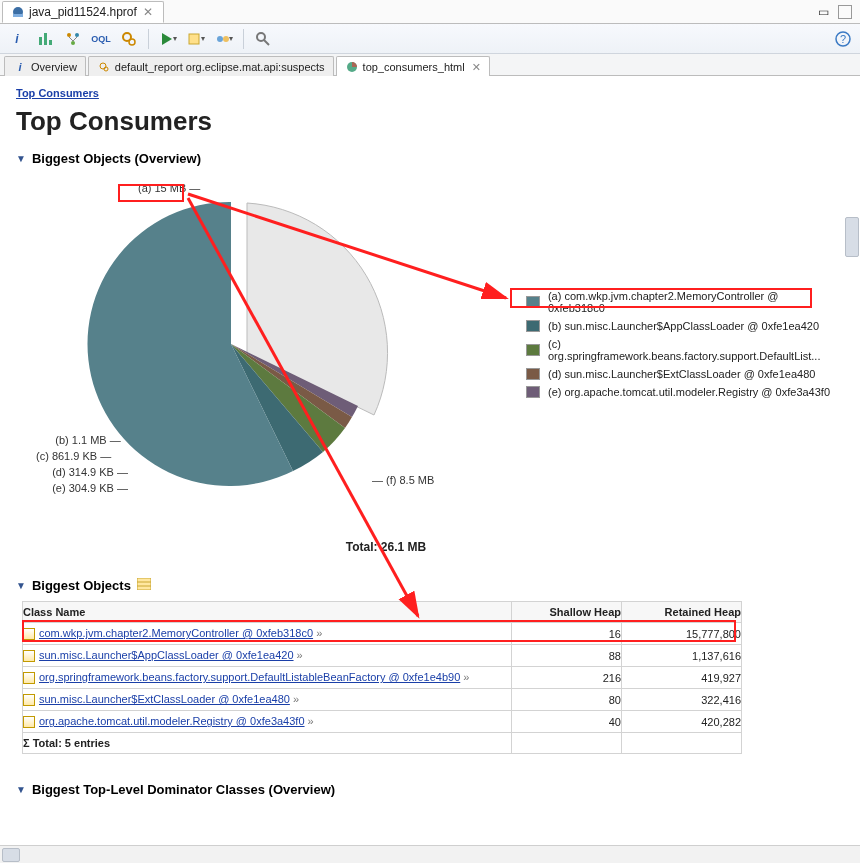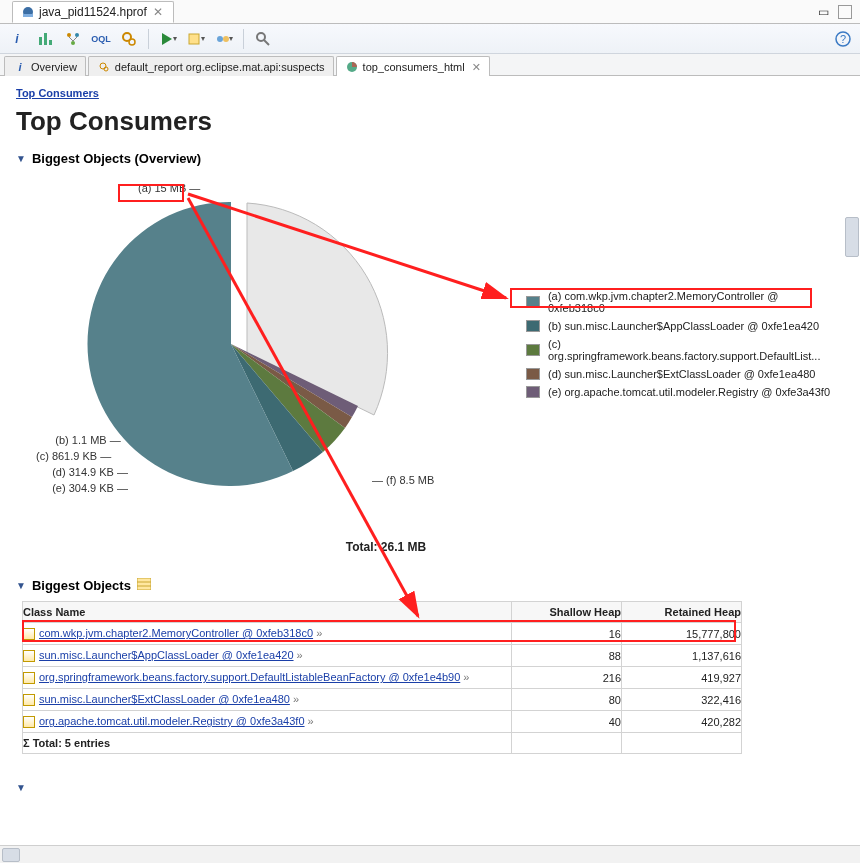--- a/index.html
+++ b/index.html
@@ -1,19 +1,19 @@
 <!DOCTYPE html>
 <html><head>
 <meta charset="utf-8">
 <style>
   * { box-sizing: border-box; font-family: Tahoma, Arial, sans-serif; }
   body { margin:0; padding:0; width:860px; height:863px; background:#fff; overflow:hidden; font-size:12px; color:#222;}
   
   .editor-tab-row { height:24px; display:flex; align-items:center; border-bottom:1px solid #bcbcbc; background:#fafafa;}
-  .editor-tab { display:flex; align-items:center; gap:4px; padding:3px 8px; background:#fff; border:1px solid #bcbcbc; border-bottom:1px solid #fff; border-radius:2px 2px 0 0; margin-left:12px;}
+  .editor-tab { display:flex; align-items:center; gap:4px; padding:3px 8px; background:#fff; border:1px solid #bcbcbc; border-bottom:1px solid #fff; border-radius:2px 2px 0 0; margin-left:2px;}
   .editor-tab .tab-icon { width:14px; height:14px; display:inline-flex; align-items:center; justify-content:center;}
   .editor-tab .close { color:#888; padding:0 2px; cursor:pointer;}
   .minmax { margin-left:auto; display:flex; gap:6px; padding-right:8px;}
   .minmax span { width:14px; height:14px; border:1px solid #999; display:inline-block;}
   
   .toolbar { height:30px; background:linear-gradient(#f7f9fd,#eef2f7); border-bottom:1px solid #cfd5dd; display:flex; align-items:center; gap:10px; padding:0 8px;}
   .toolbar .tb-btn { width:18px; height:18px; display:inline-flex; align-items:center; justify-content:center; cursor:pointer;}
   .toolbar .sep { width:1px; height:20px; background:#c9d0d9; }
   .toolbar .help { margin-left:auto; width:18px; height:18px; display:flex; align-items:center; justify-content:center;}
   
@@ -270,20 +270,21 @@
       <tr class="total-row">
         <td><span class="sigma">Σ</span> <span>Total: 5 entries</span></td>
         <td class="num"></td>
         <td class="num"></td>
       </tr>
     </tfoot>
   </table>
 
   <div class="section-title" style="margin-top:28px;">
     <span class="exp">▼</span>
+    <span>Biggest Top-Level Dominator Classes (Overview)</span>
   </div>
 
   <div class="hl" style="left:118px; top:108px; width:66px; height:18px;"></div>
   <div class="hl" style="left:510px; top:212px; width:302px; height:20px;"></div>
   <div class="hl" style="left:22px; top:544px; width:714px; height:22px;"></div>
 
   <svg class="arrow-layer">
     <defs>
         <marker id="ah" markerWidth="10" markerHeight="10" refX="8" refY="3" orient="auto">
           <path d="M0,0 L9,3 L0,6 Z" fill="#ff1f1f"></path>

